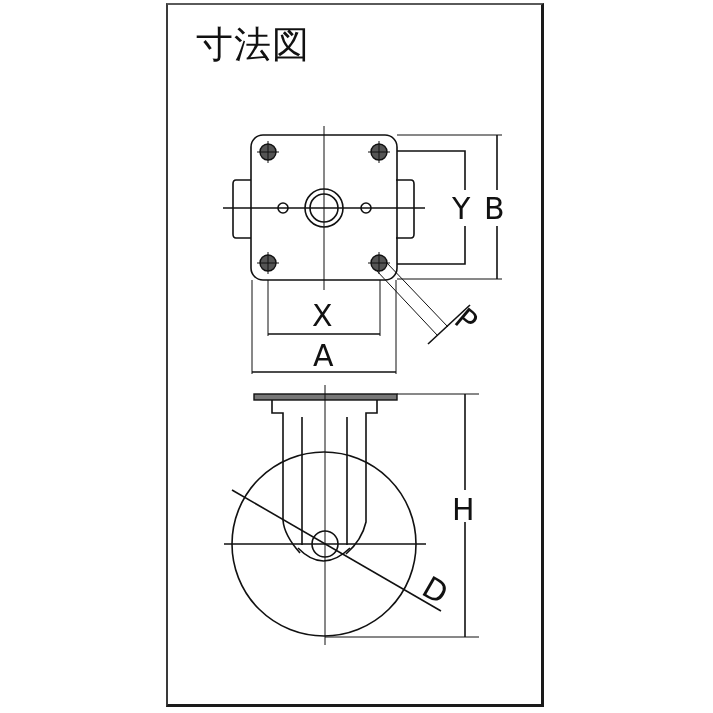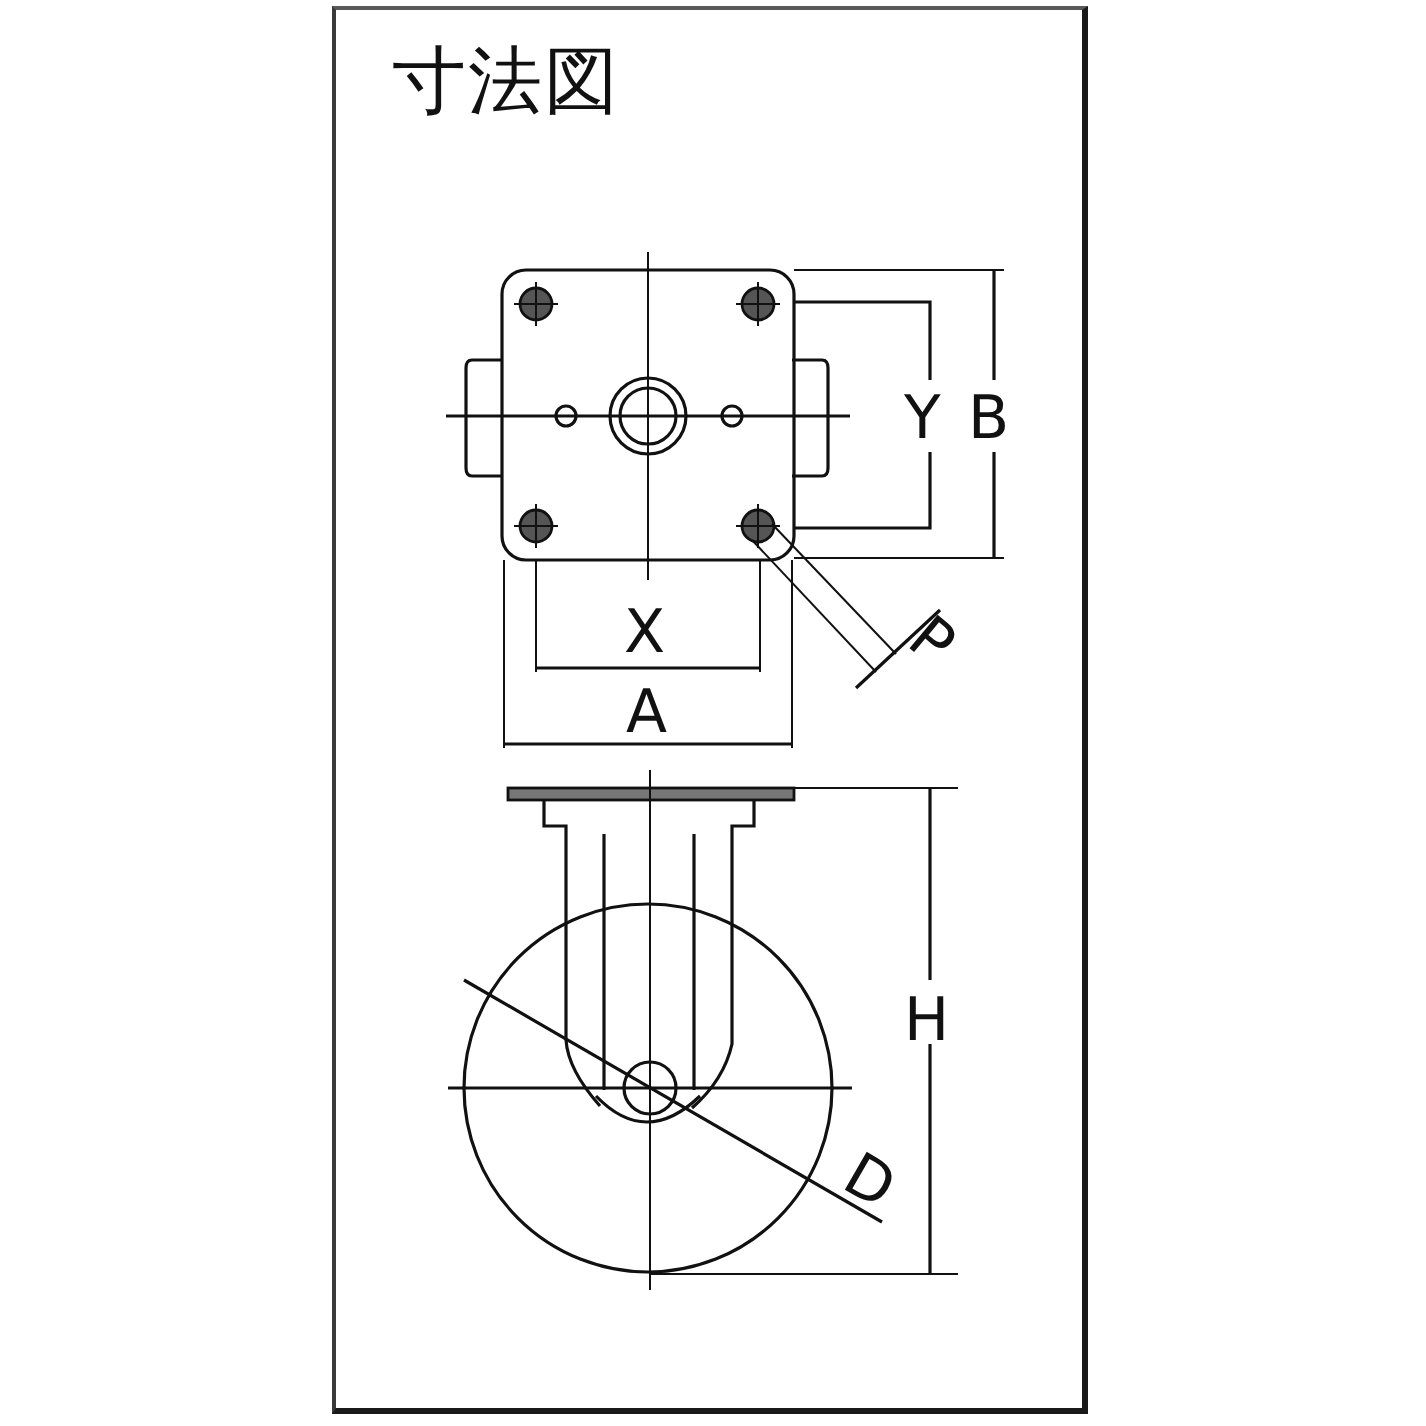--- a/index.html
+++ b/index.html
@@ -6,21 +6,21 @@
     body { width: 713px; height: 713px; position: relative; overflow: hidden; font-family: "DejaVu Sans", sans-serif; }
     #frame {
       position: absolute; left: 166px; top: 3px; width: 378px; height: 704px;
       border-left: 2px solid #3a3a3a; border-top: 2px solid #5a5a5a;
       border-right: 3px solid #1a1a1a; border-bottom: 3px solid #1a1a1a;
       box-sizing: border-box; background: #fff;
     }
     #title {
       position: absolute; left: 196px; top: 26px;
       font-size: 37px; color: #111; letter-spacing: 1px; line-height: 1;
-      font-family: Liberation Mono, monospace;
+      font-family: Liberation Serif, serif;
     }
     svg { position: absolute; left: 0; top: 0; }
     .ln { stroke: #111; stroke-width: 1.6; fill: none; }
     .th { stroke: #111; stroke-width: 1; fill: none; }
     .lbl { font-family: "DejaVu Sans", sans-serif; font-size: 30px; fill: #111; font-weight: normal; }
   </style>
 </head>
 <body>
 
 <div id="frame"></div>

